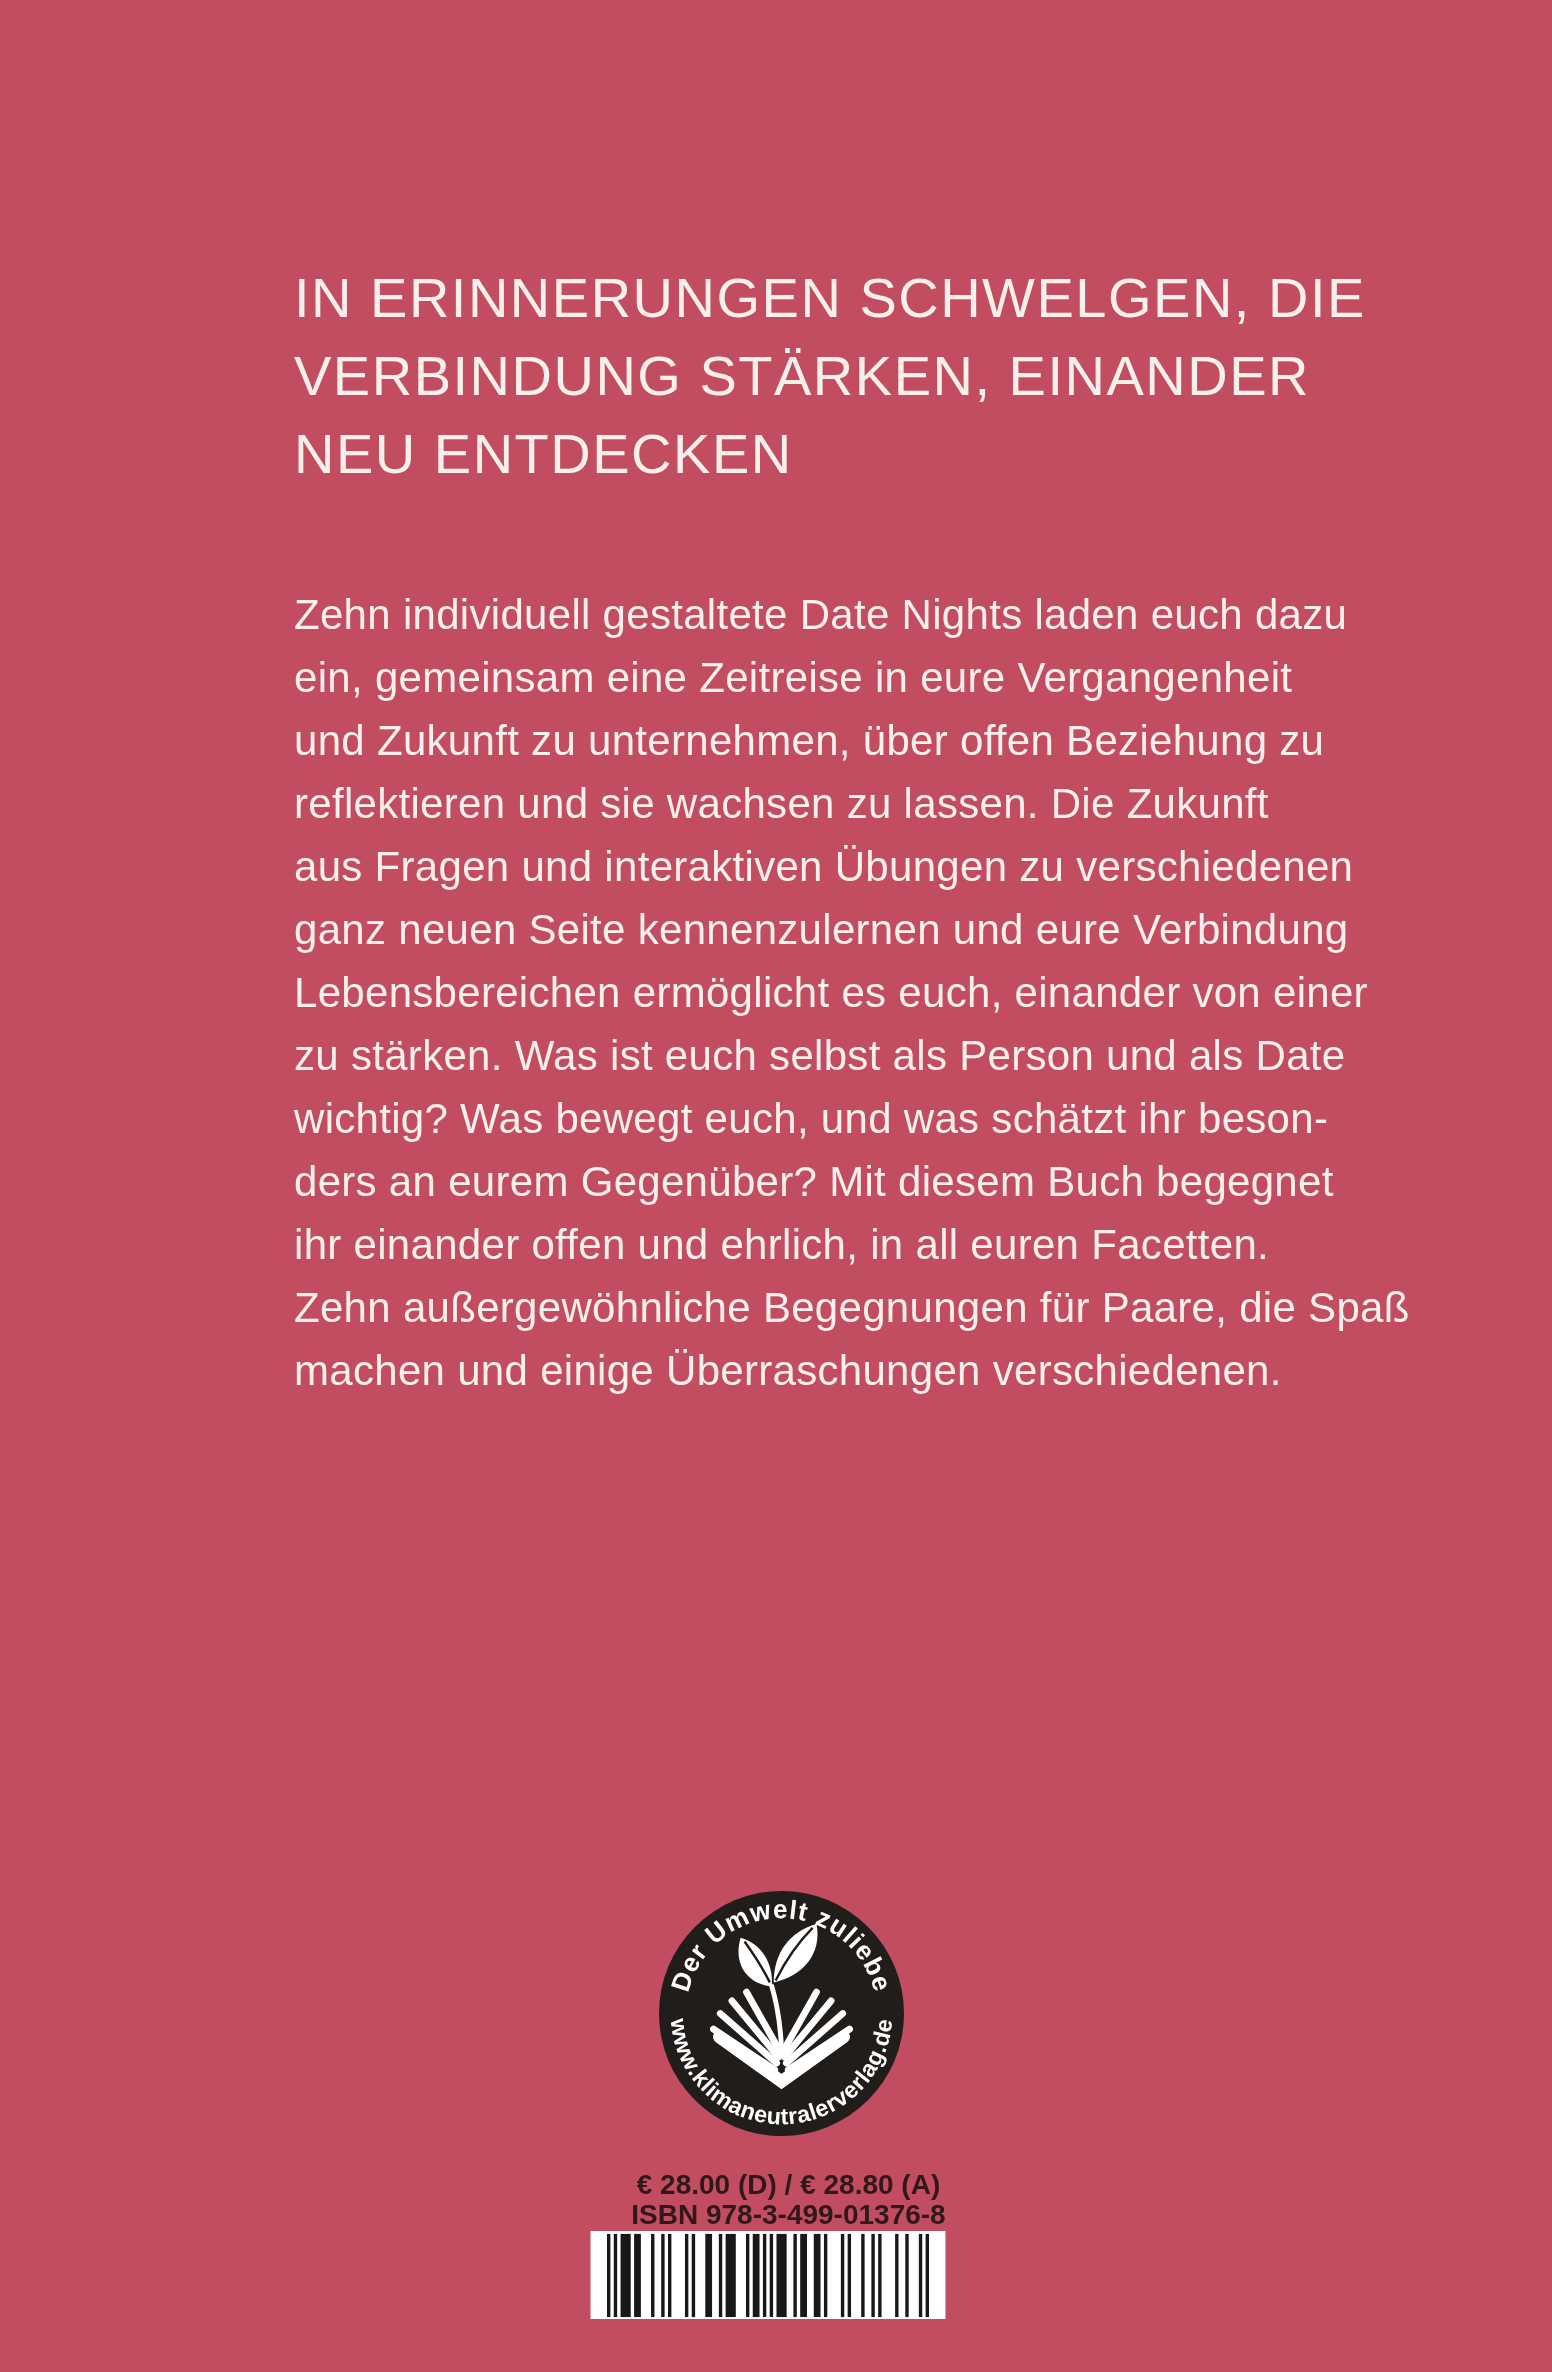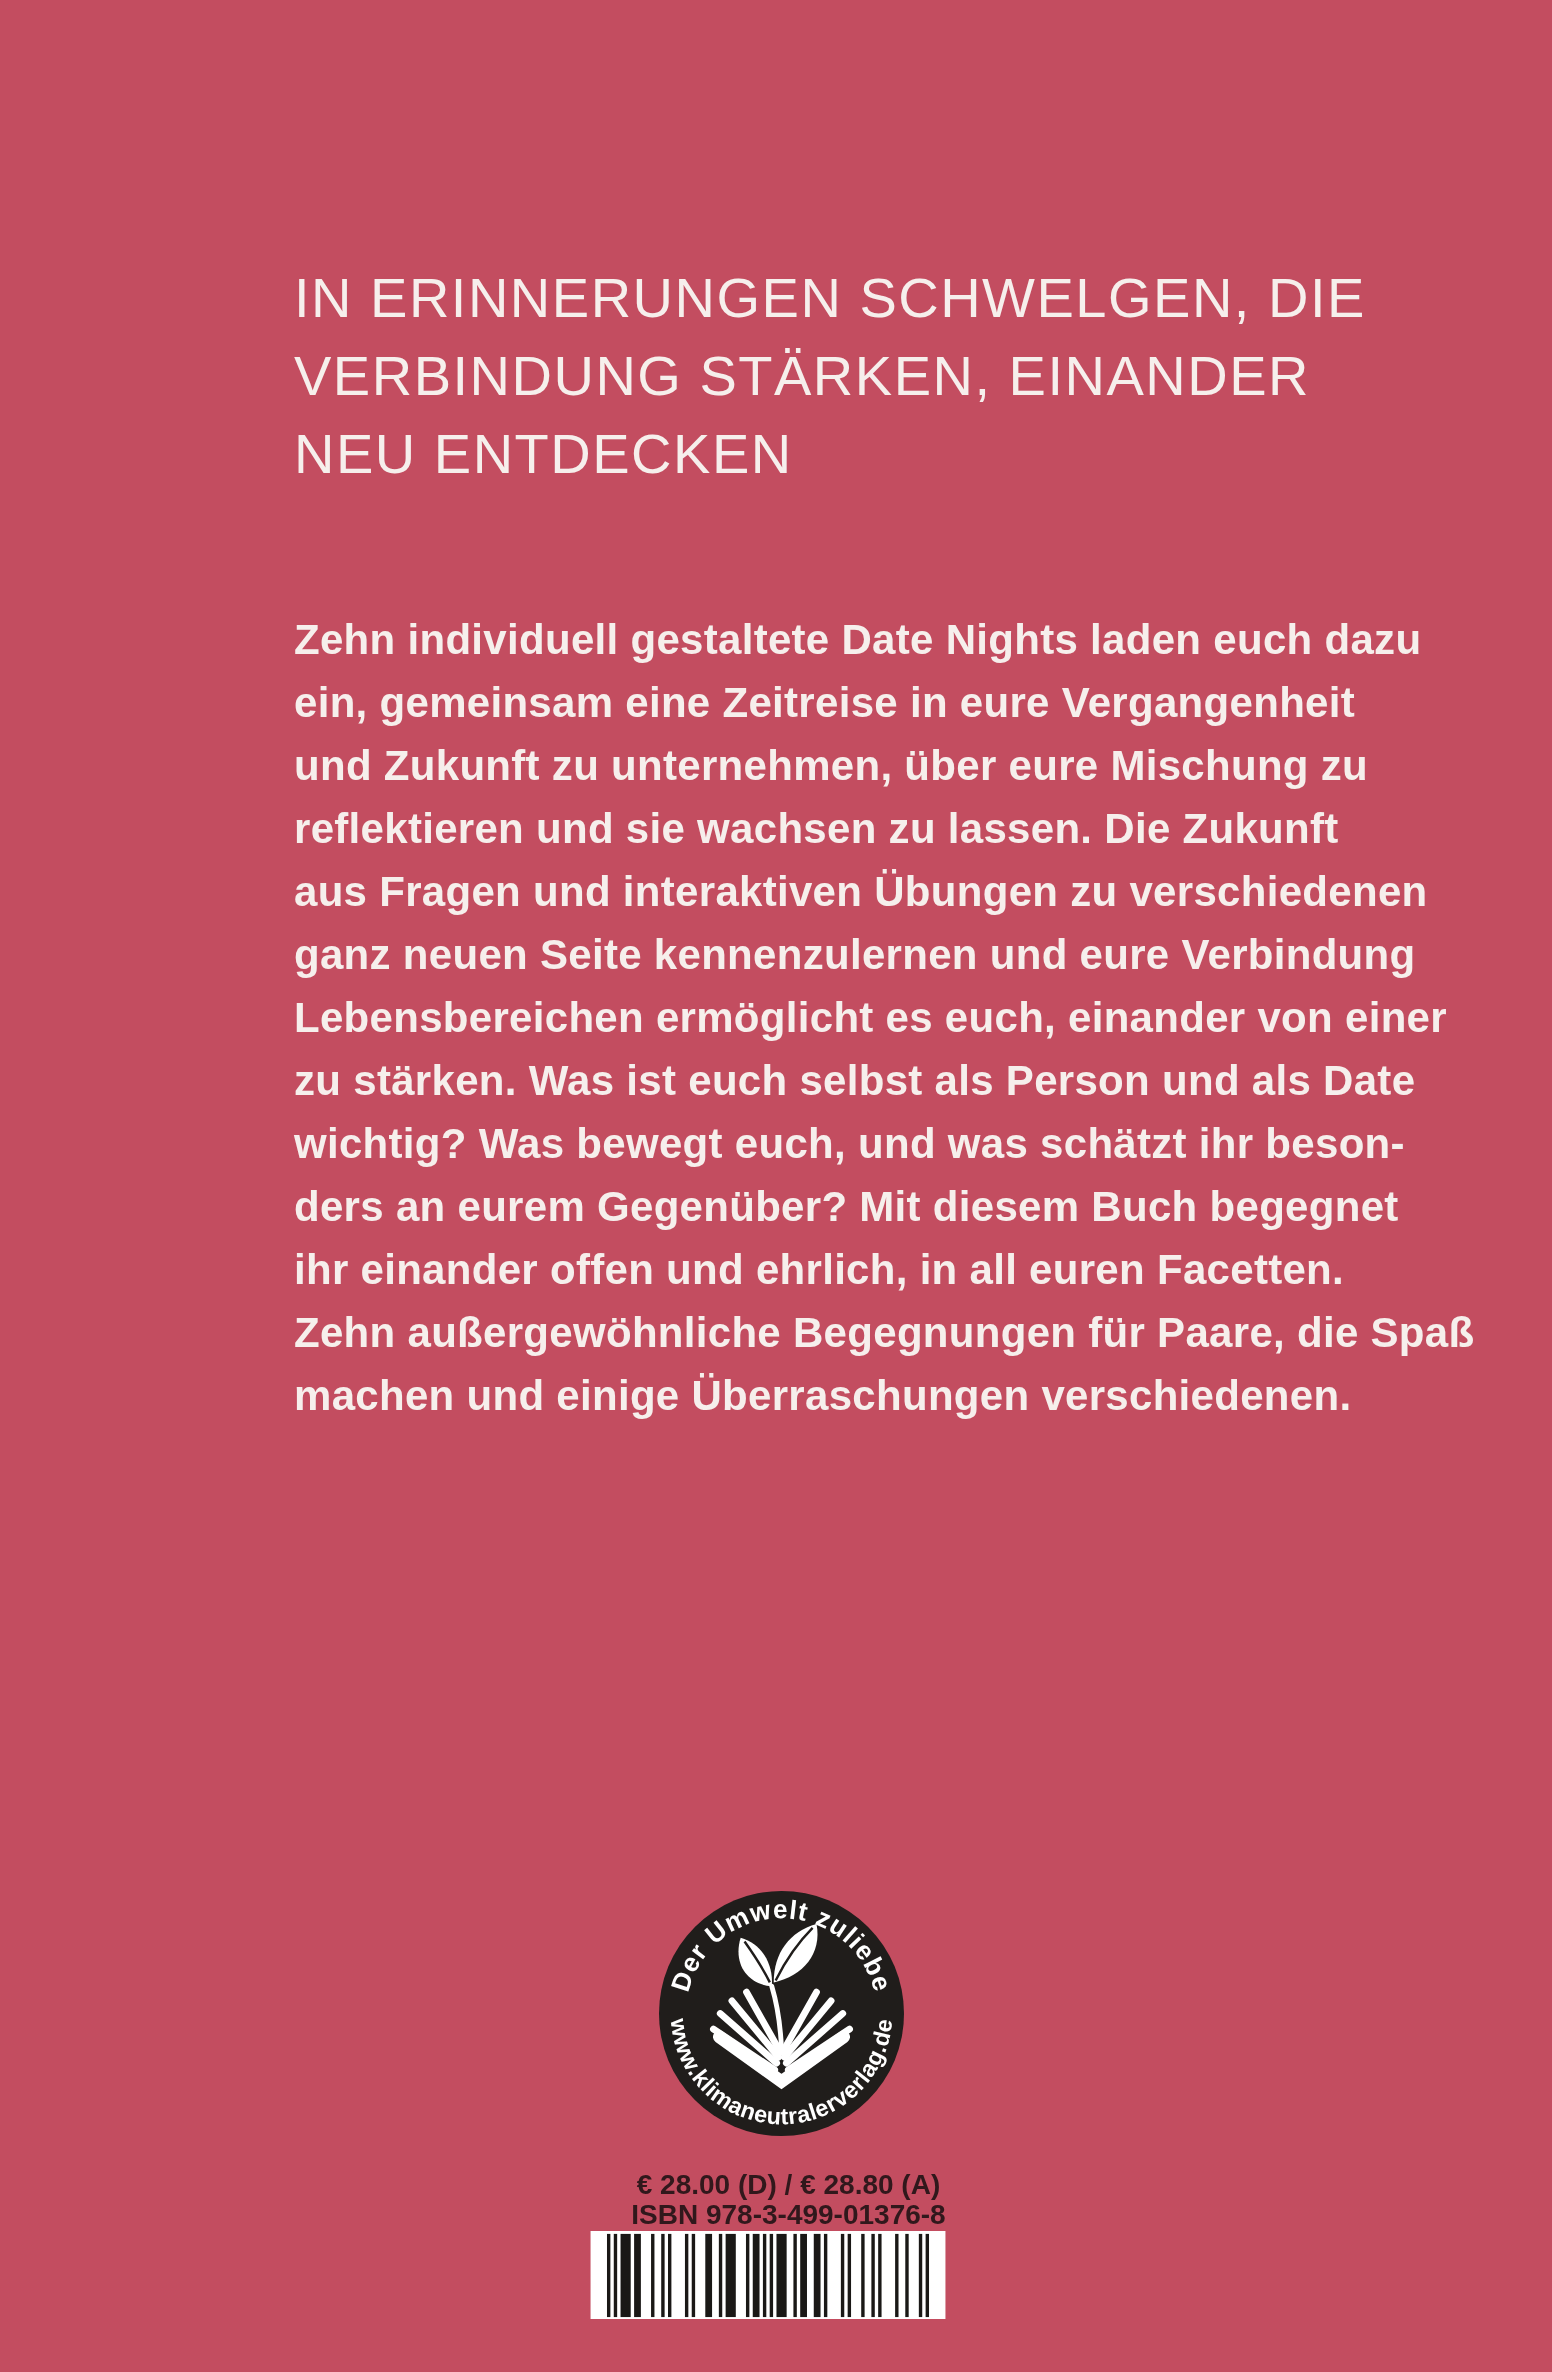--- a/index.html
+++ b/index.html
@@ -11,21 +11,21 @@
     padding-left:24px;
   }
   .headline{
     position:absolute;left:294px;top:259px;
     font-size:56px;line-height:78px;letter-spacing:1.5px;
     font-weight:400;white-space:nowrap;
   }
   .body-copy{
     position:absolute;left:294px;top:583px;
     font-size:42px;line-height:63px;letter-spacing:0.3px;
-    font-weight:700;white-space:nowrap;margin-top:25px;
+    font-weight:400;white-space:nowrap;
   }
   .eco-badge{
     position:absolute;left:659px;top:1891px;
     width:245px;height:245px;
   }
   .badge-arc-top{
     font-family:"Liberation Sans","DejaVu Sans",sans-serif;
     font-weight:bold;font-size:27px;letter-spacing:1px;
   }
   .badge-arc-bottom{
@@ -49,21 +49,21 @@
 
   <div class="headline">
     <div>IN ERINNERUNGEN SCHWELGEN, DIE</div>
     <div>VERBINDUNG STÄRKEN, EINANDER</div>
     <div>NEU ENTDECKEN</div>
   </div>
 
   <div class="body-copy">
     <div>Zehn individuell gestaltete Date Nights laden euch dazu</div>
     <div>ein, gemeinsam eine Zeitreise in eure Vergangenheit</div>
-    <div>und Zukunft zu unternehmen, über eure Mischung zu</div>
+    <div>und Zukunft zu unternehmen, über offen Beziehung zu</div>
     <div>reflektieren und sie wachsen zu lassen. Die Zukunft</div>
     <div>aus Fragen und interaktiven Übungen zu verschiedenen</div>
     <div>ganz neuen Seite kennenzulernen und eure Verbindung</div>
     <div>Lebensbereichen ermöglicht es euch, einander von einer</div>
     <div>zu stärken. Was ist euch selbst als Person und als Date</div>
     <div>wichtig? Was bewegt euch, und was schätzt ihr beson-</div>
     <div>ders an eurem Gegenüber? Mit diesem Buch begegnet</div>
     <div>ihr einander offen und ehrlich, in all euren Facetten.</div>
     <div>Zehn außergewöhnliche Begegnungen für Paare, die Spaß</div>
     <div>machen und einige Überraschungen verschiedenen.</div>

